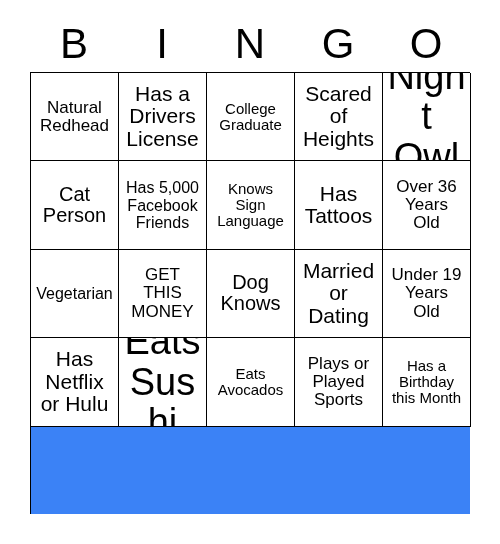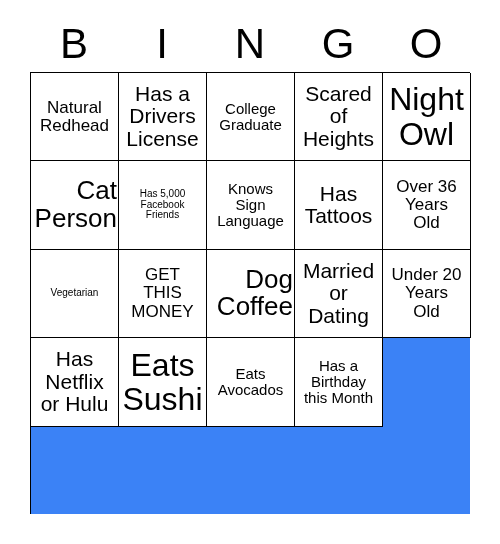--- a/index.html
+++ b/index.html
@@ -75,26 +75,26 @@
   .bingo-cell .cell-text {
     display: block;
     width: 100%;
     line-height: 1.07;
     font-weight: 400;
     word-wrap: break-word;
     white-space: pre-line;
   }
 
   
-  .fs-xl  .cell-text { font-size: 32px; }
-  .fs-lg  .cell-text { font-size: 26px; text-align: right; }
+  .fs-xl  .cell-text { font-size: 38px; }
+  .fs-lg  .cell-text { font-size: 20px; }
   .fs-md  .cell-text { font-size: 21px; }
   .fs-sm  .cell-text { font-size: 17px; }
   .fs-xs  .cell-text { font-size: 15px; }
-  .fs-xxs .cell-text { font-size: 10px; }
+  .fs-xxs .cell-text { font-size: 16px; }
 </style>
 </head>
 <body>
 
 <div id="bingo-card">
 
   <div id="bingo-header">
       <div class="header-letter">B</div>
       <div class="header-letter">I</div>
       <div class="header-letter">N</div>
@@ -151,45 +151,50 @@
       <div class="bingo-cell fs-xxs">
         <span class="cell-text">Vegetarian</span>
       </div>
       <div class="bingo-cell fs-sm">
         <span class="cell-text">GET
 THIS
 MONEY</span>
       </div>
       <div class="bingo-cell fs-lg">
         <span class="cell-text">Dog
-Coffee</span>
+Knows</span>
       </div>
       <div class="bingo-cell fs-md">
         <span class="cell-text">Married
 or
 Dating</span>
       </div>
       <div class="bingo-cell fs-sm">
-        <span class="cell-text">Under 20
+        <span class="cell-text">Under 19
 Years
 Old</span>
       </div>
       <div class="bingo-cell fs-md">
         <span class="cell-text">Has
 Netflix
 or Hulu</span>
       </div>
       <div class="bingo-cell fs-xl">
         <span class="cell-text">Eats
 Sushi</span>
       </div>
       <div class="bingo-cell fs-xs">
         <span class="cell-text">Eats
 Avocados</span>
       </div>
+      <div class="bingo-cell fs-sm">
+        <span class="cell-text">Plays or
+Played
+Sports</span>
+      </div>
       <div class="bingo-cell fs-xs">
         <span class="cell-text">Has a
 Birthday
 this Month</span>
       </div>
     </div>
 
 </div>
 
 </body></html>

